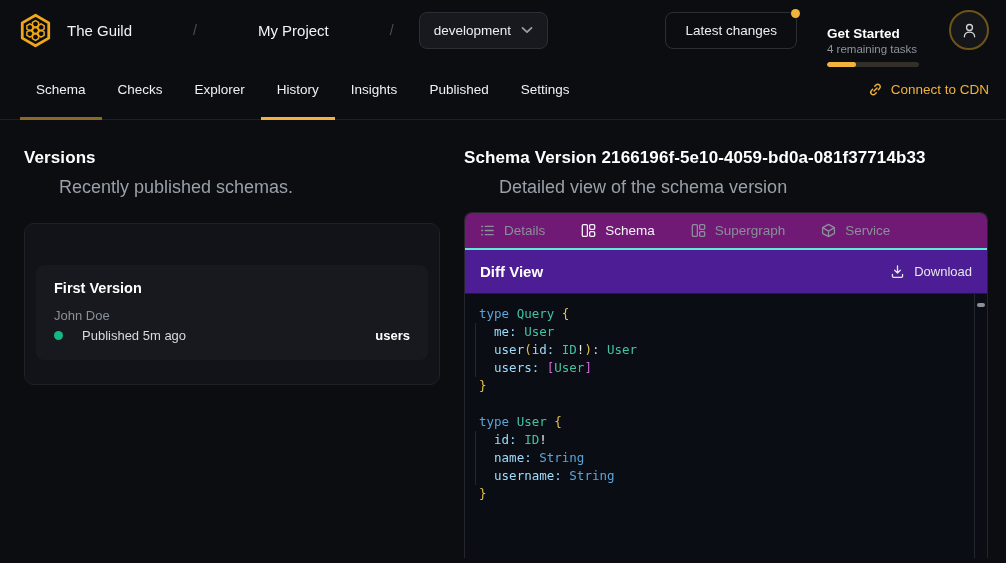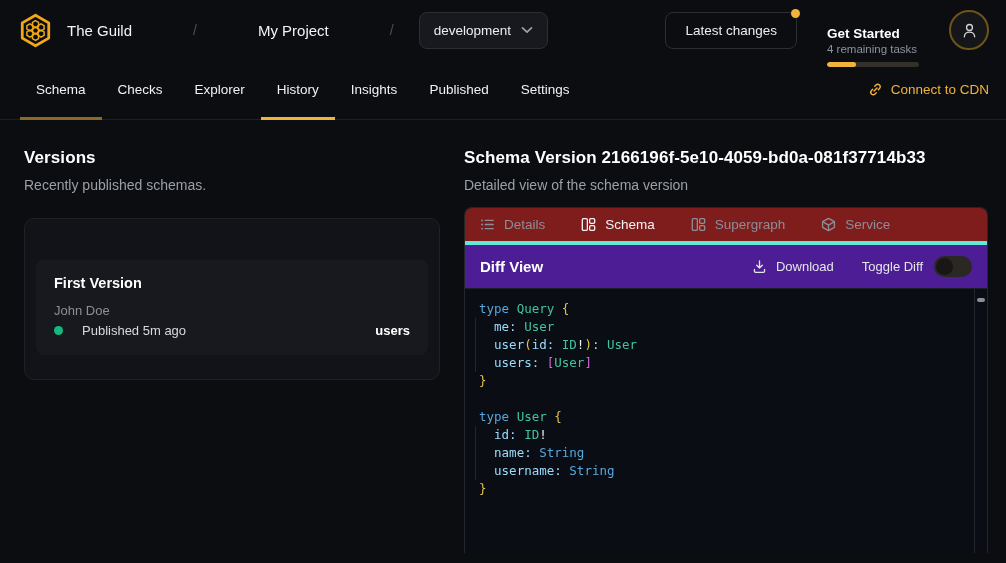--- a/index.html
+++ b/index.html
@@ -50,36 +50,36 @@
   .nav-underline.bright { background: var(--accent); }
   .nav-underline.dim { background: var(--accent-dim); }
   .cdn-link { margin-left: auto; display: flex; align-items: center; gap: 8px;
     color: var(--accent); font-size: 13.5px; cursor: pointer; }
 
   
   .content { display: flex; height: 443px; }
   .col-left { width: 464px; padding: 28px 24px 0 24px; flex: none; }
   .col-right { flex: 1; padding: 28px 18px 0 0; min-width: 0; }
   .sec-title { font-size: 17px; font-weight: 700; color: #ffffff; letter-spacing: .1px; }
-  .sec-sub { font-size: 14px; color: #99a0a8; margin-top: 9px; }
+  .sec-sub { font-size: 18px; color: #99a0a8; margin-top: 9px; margin-left: 35px; }
 
   .versions-card { margin-top: 25px; background: #121318; border: 1px solid #1f2127;
     border-radius: 10px; padding: 41px 11px 24px 11px; cursor: pointer; }
   .version-item { background: #18191f; border-radius: 8px; padding: 15px 18px 17px 18px; }
   .v-name { font-size: 14.5px; font-weight: 600; color: #ffffff; }
   .v-author { font-size: 13px; color: #8a8f98; margin-top: 12px; }
   .v-row { display: flex; align-items: center; margin-top: 5px; gap: 8px; }
   .v-dot { width: 9px; height: 9px; border-radius: 50%; background: var(--green); margin-right: 11px; flex: none; }
   .v-status { font-size: 13px; color: #d6d9dd; }
   .v-badge { margin-left: auto; font-size: 13px; font-weight: 700; color: #ffffff; }
 
   
   .detail-panel { margin-top: 14px; border: 1px solid #24262c; border-bottom: none;
     border-radius: 8px 8px 0 0; overflow: hidden; height: 346px; display: flex; flex-direction: column; }
-  .detail-tabs { height: 37px; flex: none; background: #7f1d1d; border-bottom: 4px solid #5eead4;
+  .detail-tabs { height: 37px; flex: none; background: #701a75; border-bottom: 2px solid #5eead4;
     display: flex; align-items: center; padding: 0 15px; gap: 36px; }
   .detail-tab { display: flex; align-items: center; gap: 9px; font-size: 13.5px;
     color: #8a8f98; cursor: pointer; }
   .detail-tab svg { stroke: #8a8f98; }
   .detail-tab.active { color: #f2f3f5; }
   .detail-tab.active svg { stroke: #f2f3f5; }
 
   .diff-row { height: 44px; flex: none; background: #4c1d95; border-bottom: 1px solid #1d2026;
     display: flex; align-items: center; padding: 0 15px; }
   .diff-title { font-size: 15px; font-weight: 700; color: #ffffff; }
@@ -266,26 +266,20 @@
       <div class="diff-row">
         <span class="diff-title">Diff View</span>
         <div class="diff-controls">
           <button class="download-btn">
             <svg width="15" height="15" viewBox="0 0 16 16" fill="none">
               <path d="M8 2 v7.2 M5 6.6 L8 9.6 L11 6.6" stroke="#e4e6e9" stroke-width="1.4" stroke-linecap="round" stroke-linejoin="round"></path>
               <path d="M2.6 11.2 v1.8 a1.2 1.2 0 0 0 1.2 1.2 h8.4 a1.2 1.2 0 0 0 1.2-1.2 v-1.8" stroke="#e4e6e9" stroke-width="1.4" stroke-linecap="round" fill="none"></path>
             </svg>
             <span>Download</span>
           </button>
-          <div class="toggle-wrap">
-            <span class="toggle-label">Toggle Diff</span>
-            <div class="switch">
-              <div class="switch-knob"></div>
-            </div>
-          </div>
         </div>
       </div>
 
       <div class="code-area">
         <div id="code-lines">
             <div class="code-line"><span class="tok-k">type </span><span class="tok-t">Query </span><span class="tok-b">{</span></div>
             <div class="code-line"><span class="guide"></span><span class="tok-f">  me:</span><span class="tok-p"> </span><span class="tok-t">User</span></div>
             <div class="code-line"><span class="guide"></span><span class="tok-f">  user</span><span class="tok-b">(</span><span class="tok-f">id:</span><span class="tok-p"> </span><span class="tok-t">ID</span><span class="tok-p">!</span><span class="tok-b">)</span><span class="tok-f">:</span><span class="tok-p"> </span><span class="tok-t">User</span></div>
             <div class="code-line"><span class="guide"></span><span class="tok-f">  users:</span><span class="tok-p"> </span><span class="tok-m">[</span><span class="tok-t">User</span><span class="tok-m">]</span></div>
             <div class="code-line"><span class="tok-b">}</span></div>

